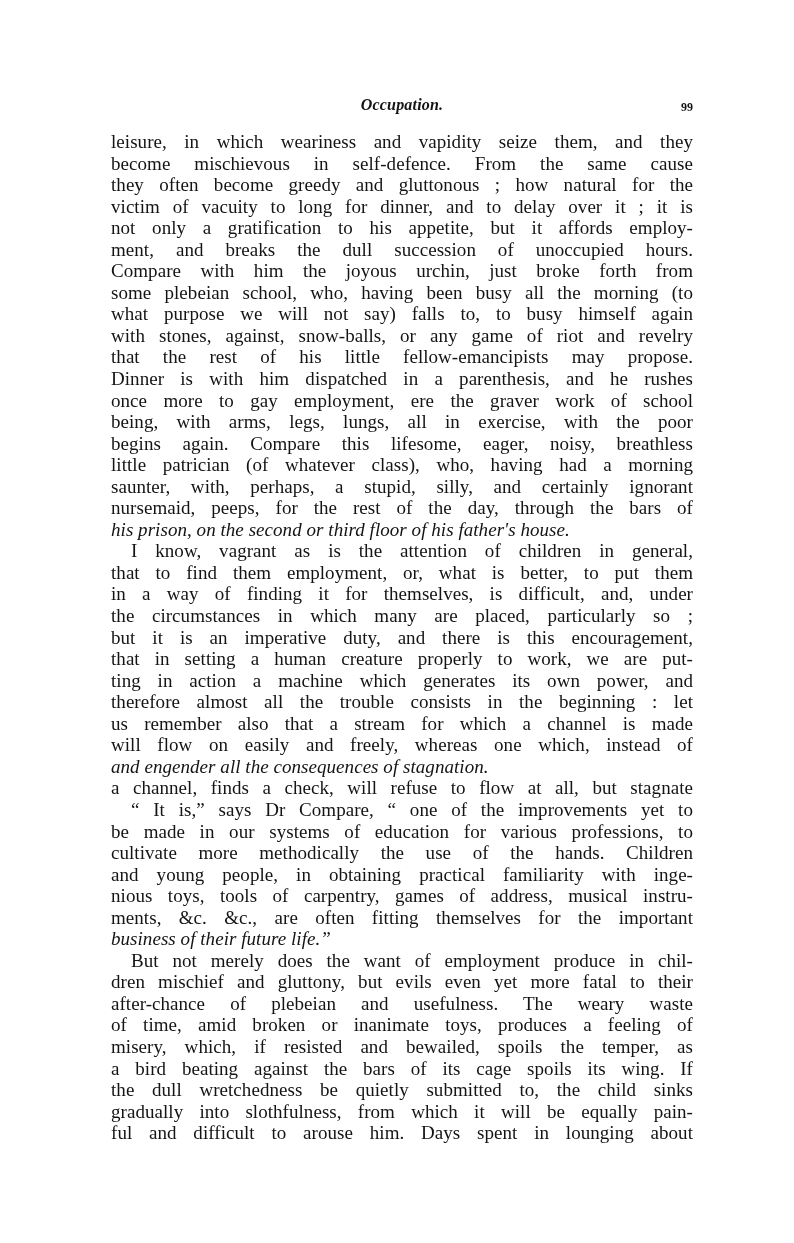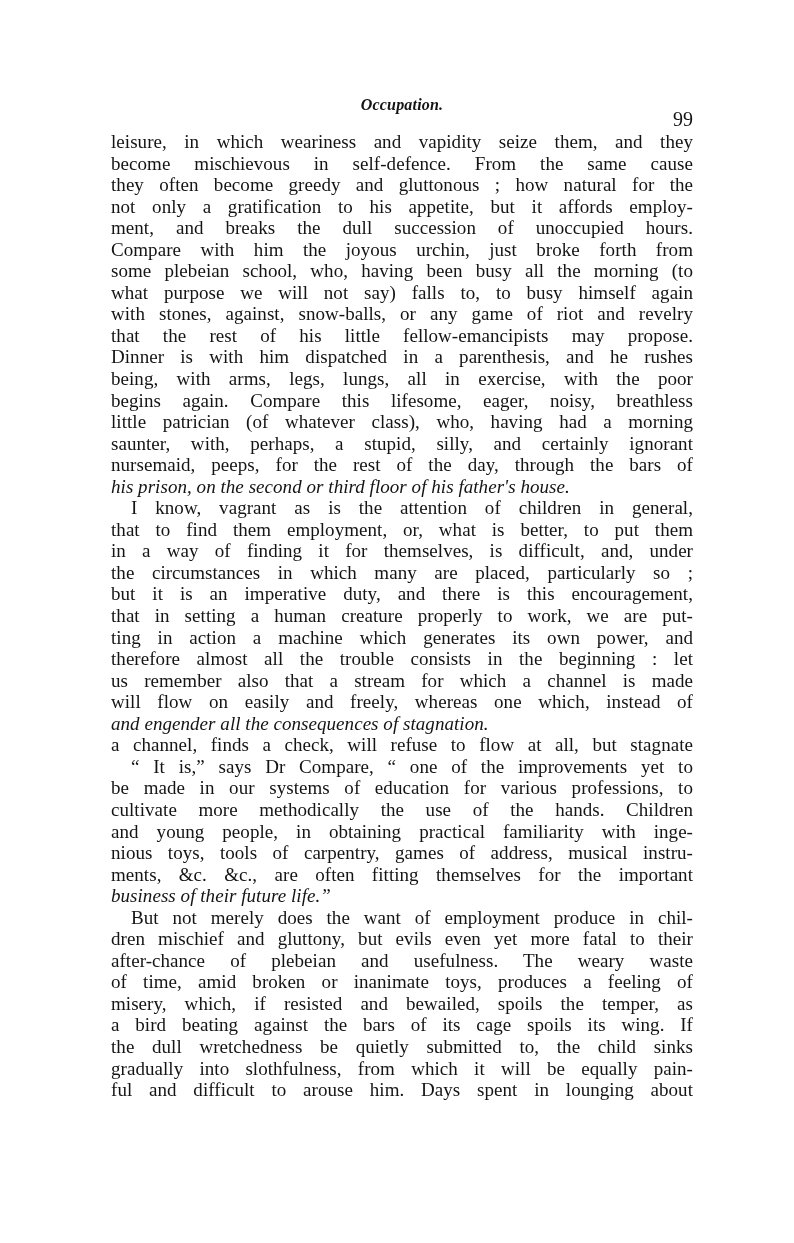--- a/index.html
+++ b/index.html
@@ -10,22 +10,22 @@
     }
     .header {
       position: absolute; top: 96px; left: 111px; width: 582px; height: 24px;
     }
     .running-title {
       position: absolute; left: 0; right: 0; text-align: center;
       font-style: italic; font-weight: bold; font-size: 16px;
       letter-spacing: 0.2px;
     }
     .page-number {
-      position: absolute; right: 0; top: 12px;
-      font-weight: normal; font-size: 20px;
+      position: absolute; right: 0; top: 4px;
+      font-weight: bold; font-size: 12px;
     }
     .body-text {
       position: absolute; top: 131px; left: 111px; width: 582px;
     }
     .line {
       display: block; height: 21.55px; line-height: 21.55px;
       font-size: 19px; white-space: nowrap;
       text-align: justify; text-align-last: justify;
       letter-spacing: 0.05px;
     }
@@ -39,28 +39,30 @@
   <span class="running-title">Occupation.</span>
   <span class="page-number">99</span>
 </div>
 
 <div class="body-text">
 
   <div>
     <span class="line">leisure, in which weariness and vapidity seize them, and they</span>
     <span class="line">become mischievous in self-defence. From the same cause</span>
     <span class="line">they often become greedy and gluttonous ; how natural for the</span>
+    <span class="line">victim of vacuity to long for dinner, and to delay over it ; it is</span>
     <span class="line">not only a gratification to his appetite, but it affords employ-</span>
     <span class="line">ment, and breaks the dull succession of unoccupied hours.</span>
     <span class="line">Compare with him the joyous urchin, just broke forth from</span>
     <span class="line">some plebeian school, who, having been busy all the morning (to</span>
     <span class="line">what purpose we will not say) falls to, to busy himself again</span>
     <span class="line">with stones, against, snow-balls, or any game of riot and revelry</span>
     <span class="line">that the rest of his little fellow-emancipists may propose.</span>
     <span class="line">Dinner is with him dispatched in a parenthesis, and he rushes</span>
+    <span class="line">once more to gay employment, ere the graver work of school</span>
     <span class="line">being, with arms, legs, lungs, all in exercise, with the poor</span>
     <span class="line">begins again. Compare this lifesome, eager, noisy, breathless</span>
     <span class="line">little patrician (of whatever class), who, having had a morning</span>
     <span class="line">saunter, with, perhaps, a stupid, silly, and certainly ignorant</span>
     <span class="line">nursemaid, peeps, for the rest of the day, through the bars of</span>
     <span class="line last">his prison, on the second or third floor of his father's house.</span>
   </div>
 
   <div>
     <span class="line indent">I know, vagrant as is the attention of children in general,</span>

